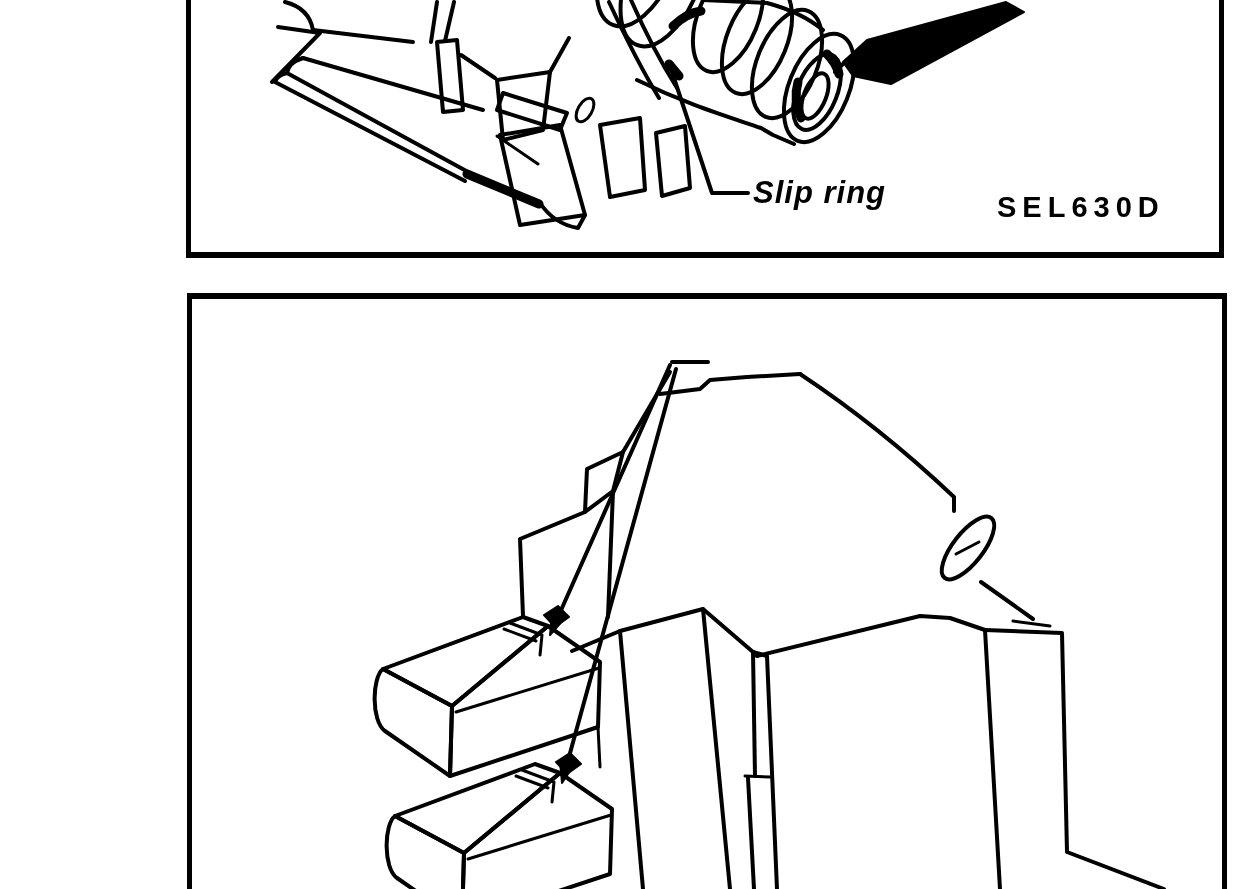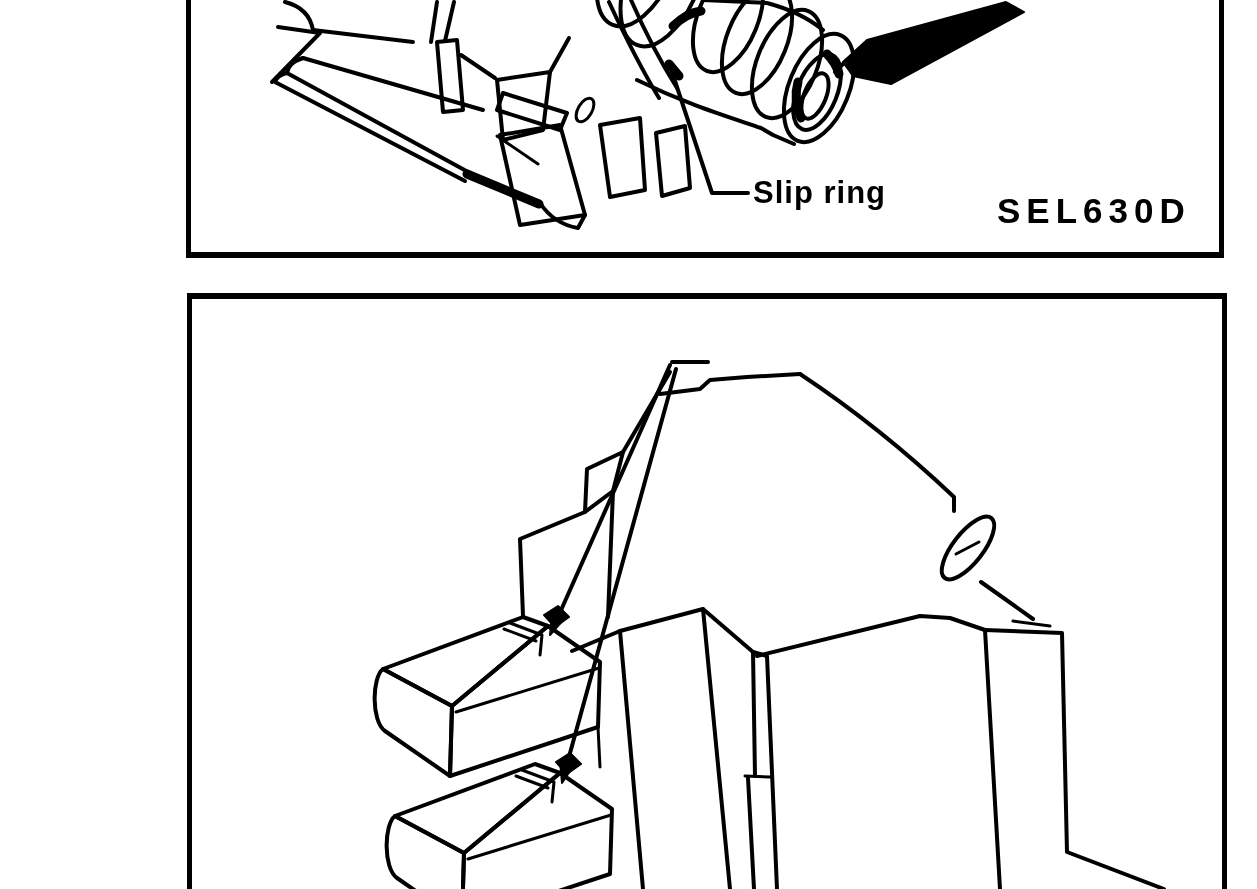--- a/index.html
+++ b/index.html
@@ -44,26 +44,26 @@
   svg { display: block; }
   .figure-label {
     position: absolute;
     color: #000;
     font-weight: 700;
     font-size: 31px;
     letter-spacing: 1px;
     white-space: nowrap;
     line-height: 1;
   }
-  .slip-ring-label { left: 562px; top: 177px; }
+  .slip-ring-label { left: 562px; top: 177px; font-style: italic; }
   .figure-code {
     position: absolute;
     color: #000;
     font-weight: 700;
-    font-size: 35px;
+    font-size: 29px;
     letter-spacing: 6px;
     white-space: nowrap;
     line-height: 1;
   }
   .code-pos { left: 806px; top: 193px; }
   .brush-label { left: 518px; top: 46px; }
   .stroke { fill: none; stroke: #000; stroke-width: 4; stroke-linecap: round; stroke-linejoin: round; }
   .stroke-thin { fill: none; stroke: #000; stroke-width: 3; stroke-linecap: round; stroke-linejoin: round; }
   .stroke-thick { fill: none; stroke: #000; stroke-width: 9; stroke-linecap: round; stroke-linejoin: round; }
   .ink-fill { fill: #000; stroke: #000; stroke-width: 2; stroke-linejoin: round; }

